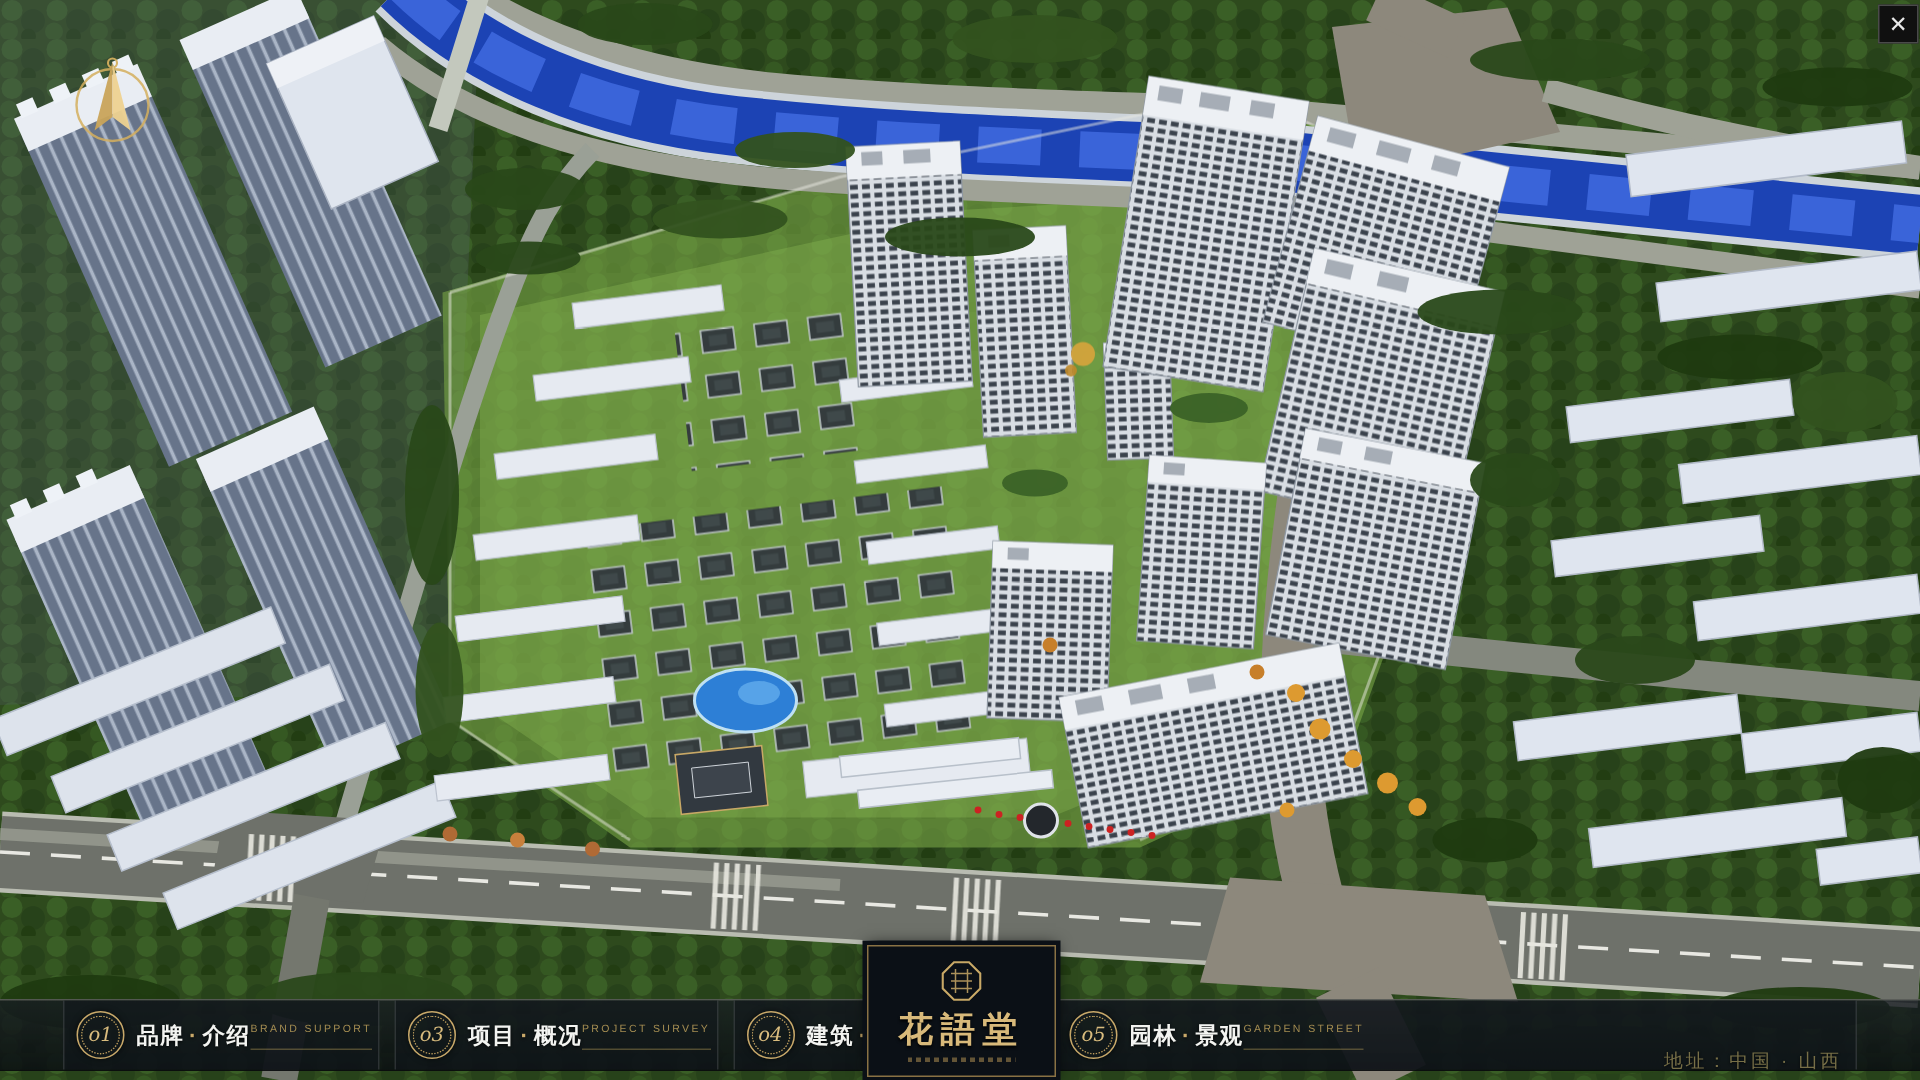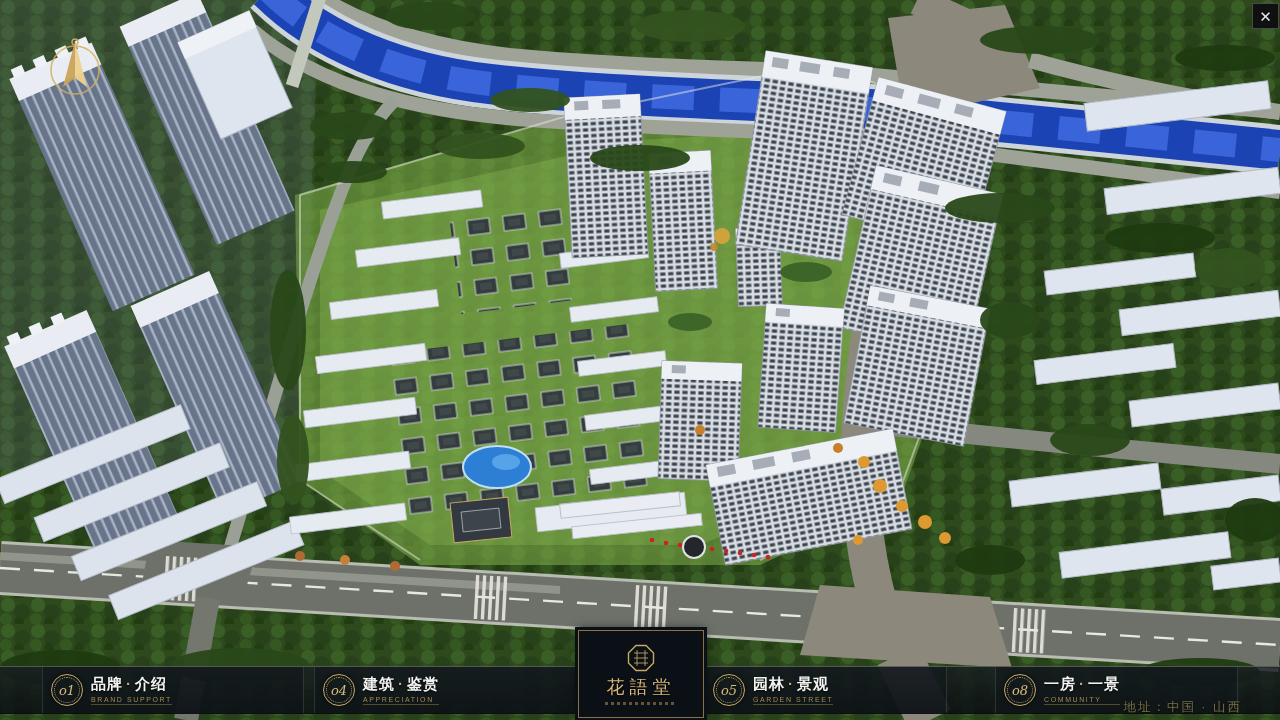--- a/index.html
+++ b/index.html
@@ -5,49 +5,49 @@
   html,body{margin:0;padding:0;background:#000;}
   #stage{position:relative;width:1280px;height:720px;overflow:hidden;
          font-family:"Liberation Sans","DejaVu Sans",sans-serif;background:#2e4a1d;}
   #stage svg.scene{position:absolute;inset:0;display:block;}
 
   
   .compass{position:absolute;left:44px;top:32px;width:62px;height:70px;opacity:.95;}
   .close-btn{position:absolute;top:3px;right:1px;width:27px;height:26px;
      background:#101010;border:1px solid #4a4a4a;color:#e9e9e9;font-size:15px;line-height:1;
      display:flex;align-items:center;justify-content:center;cursor:pointer;padding:0;}
-  .address{position:absolute;right:38px;bottom:4px;color:#7d744a;font-size:12.5px;
+  .address{position:absolute;right:52px;bottom:4px;color:#7d744a;font-size:12.5px;
      letter-spacing:2px;text-shadow:0 1px 2px rgba(0,0,0,.8);opacity:.95;}
 
   
   .navbar{position:absolute;left:0;right:0;top:666px;height:46px;
      background:linear-gradient(180deg,rgba(24,29,34,.82),rgba(10,14,18,.88));
      border-top:1px solid rgba(215,215,200,.35);border-bottom:1px solid rgba(0,0,0,.6);}
   .nav-group{position:absolute;top:0;bottom:0;display:flex;gap:10px;}
   .nav-group.left{left:42px;width:534px;}
   .nav-group.right{left:704px;width:534px;gap:48px;}
   .nav-item{flex:1;display:flex;align-items:center;gap:8px;padding:0 4px 0 8px;
      background:rgba(16,22,28,.55);border-left:1px solid rgba(255,255,255,.12);
      border-right:1px solid rgba(255,255,255,.12);cursor:pointer;}
   .badge{width:30px;height:30px;flex:0 0 30px;border:1px solid #c9a96a;border-radius:50%;
      display:flex;align-items:center;justify-content:center;box-shadow:0 0 4px rgba(0,0,0,.6);}
   .badge i{width:24px;height:24px;border:1px dotted #b99a5c;border-radius:50%;
      display:flex;align-items:center;justify-content:center;font-style:italic;
      font-family:"DejaVu Serif",serif;font-size:13px;color:#d9bc7e;}
-  .labels{display:flex;flex-direction:column;min-width:0;}
+  .labels{display:flex;min-width:0;}
   .zh{font-size:15px;font-weight:bold;color:#f3f4f1;letter-spacing:1px;white-space:nowrap;
      text-shadow:0 1px 2px rgba(0,0,0,.8);}
   .zh .dot{color:#c9a96a;margin:0 3px;}
   .en{font-size:7px;color:#a58d52;letter-spacing:1.6px;margin-top:2px;white-space:nowrap;
      border-bottom:1px solid rgba(165,141,82,.45);padding-bottom:1px;text-transform:uppercase;}
 
   .logo-panel{position:absolute;left:578px;top:630px;width:124px;height:86px;
      background:#0b1016;border:1px solid #8a7244;box-shadow:0 0 0 3px #0b1016,0 0 10px rgba(0,0,0,.8);
      display:flex;flex-direction:column;align-items:center;justify-content:center;gap:3px;cursor:pointer;}
-  .logo-title{font-family:"DejaVu Serif",serif;font-weight:normal;font-size:18px;color:#d8b97a;
+  .logo-title{font-family:"DejaVu Serif",serif;font-weight:bold;font-size:23px;color:#d8b97a;
      letter-spacing:5px;text-shadow:0 1px 2px #000;}
   .logo-tagline{width:72px;height:3px;opacity:.7;
      background:repeating-linear-gradient(90deg,#8a7244 0 3px,transparent 3px 6px);}
 </style>
 </head>
 <body>
 
 <div id="stage">
 
   <svg class="scene" viewBox="0 0 1280 720" preserveAspectRatio="none">
@@ -360,48 +360,48 @@
         <span class="badge">
             <i>o1</i>
           </span>
         <span class="labels">
           <span class="zh"><span>品牌</span><span class="dot">·</span><span>介绍</span></span>
           <span class="en">BRAND SUPPORT</span>
         </span>
       </div>
       <div class="nav-item">
         <span class="badge">
+            <i>o3</i>
+          </span>
+        <span class="labels">
+          <span class="zh"><span>项目</span><span class="dot">·</span><span>概况</span></span>
+          <span class="en">PROJECT SURVEY</span>
+        </span>
+      </div>
+      <div class="nav-item">
+        <span class="badge">
             <i>o4</i>
           </span>
         <span class="labels">
           <span class="zh"><span>建筑</span><span class="dot">·</span><span>鉴赏</span></span>
           <span class="en">APPRECIATION</span>
         </span>
       </div>
     </div>
 
     <div class="nav-group right">
       <div class="nav-item">
         <span class="badge">
             <i>o5</i>
           </span>
         <span class="labels">
           <span class="zh"><span>园林</span><span class="dot">·</span><span>景观</span></span>
           <span class="en">GARDEN STREET</span>
         </span>
       </div>
-      <div class="nav-item">
-        <span class="badge">
-            <i>o8</i>
-          </span>
-        <span class="labels">
-          <span class="zh"><span>一房</span><span class="dot">·</span><span>一景</span></span>
-          <span class="en">COMMUNITY</span>
-        </span>
-      </div>
     </div>
   </div>
 
   <div class="logo-panel">
     <svg width="28" height="28" viewBox="0 0 28 28">
       <polygon points="9,1.5 19,1.5 26.5,9 26.5,19 19,26.5 9,26.5 1.5,19 1.5,9" fill="none" stroke="#c8a866" stroke-width="1.4"></polygon>
       <path d="M7 9 H21 M7 14 H21 M7 19 H21 M10 6 V22 M18 6 V22" stroke="#c8a866" stroke-width="1" fill="none" opacity=".85"></path>
     </svg>
     <div class="logo-title">花語堂</div>
     <div class="logo-tagline"></div>

